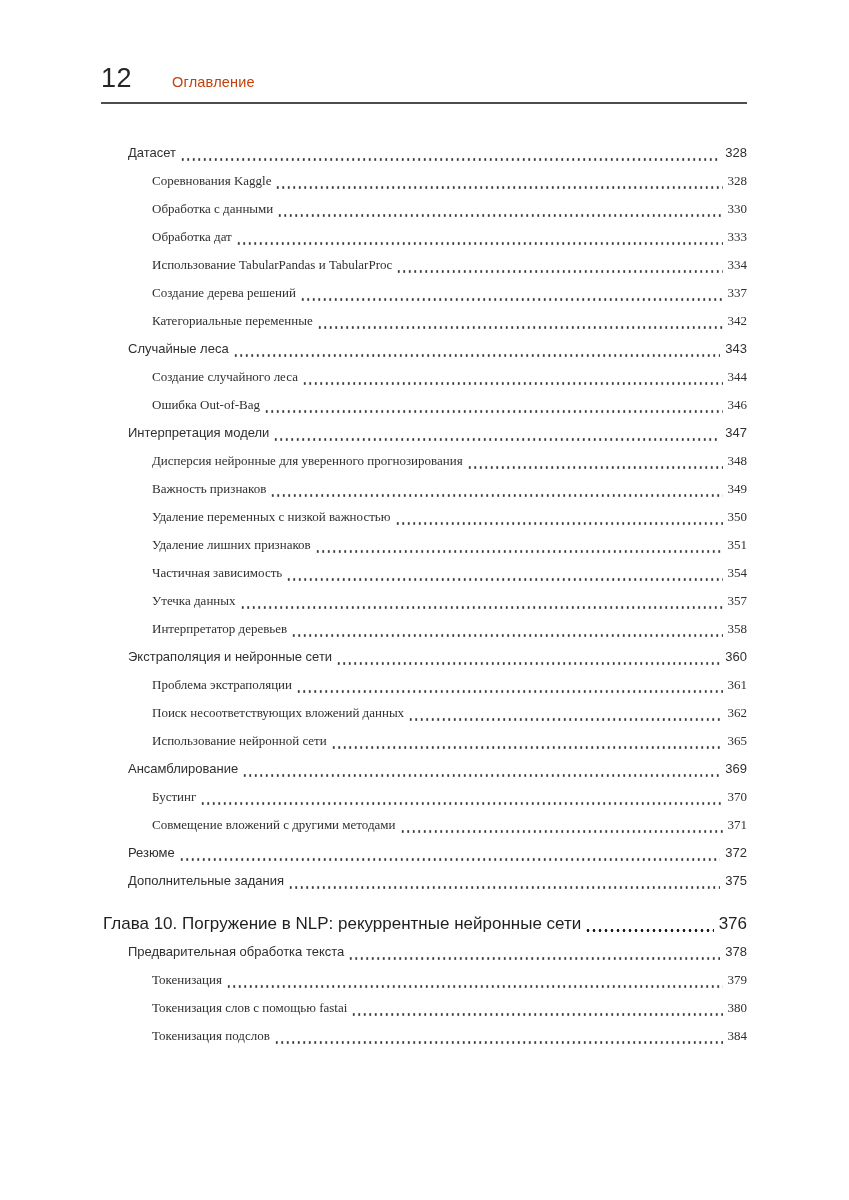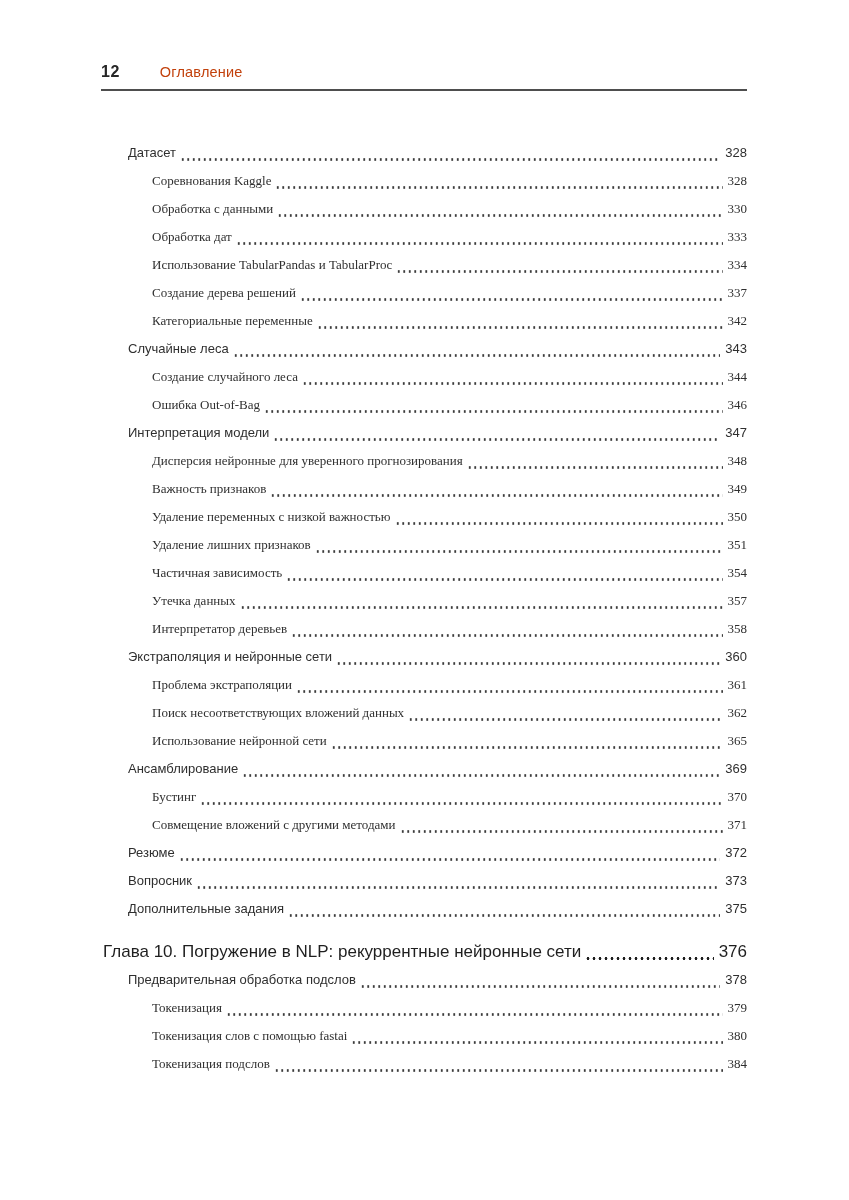--- a/index.html
+++ b/index.html
@@ -21,22 +21,22 @@
     position: absolute;
     left: 101px;
     top: 63px;
     width: 646px;
     display: flex;
     align-items: baseline;
     border-bottom: 2px solid #4e4e4e;
     padding-bottom: 8px;
   }
   .page-number {
-    font-size: 16px;
-    font-weight: 700;
+    font-size: 27px;
+    font-weight: 400;
     letter-spacing: 0.5px;
     color: #262626;
   }
   .header-title {
     font-size: 14.5px;
     margin-left: 40px;
     color: #c2410c;
     letter-spacing: 0.2px;
   }
 
@@ -220,36 +220,31 @@
     <span class="toc-title">Совмещение вложений с другими методами</span>
     <span class="dot-leader"></span>
     <span class="toc-page">371</span>
   </div>
     <div class="toc-row level-1">
     <span class="toc-title">Резюме</span>
     <span class="dot-leader"></span>
     <span class="toc-page">372</span>
   </div>
     <div class="toc-row level-1">
-    <span class="toc-title">Вопросник</span>
-    <span class="dot-leader"></span>
-    <span class="toc-page">373</span>
-  </div>
-    <div class="toc-row level-1">
     <span class="toc-title">Дополнительные задания</span>
     <span class="dot-leader"></span>
     <span class="toc-page">375</span>
   </div>
     <div class="toc-row level-0">
     <span class="toc-title">Глава 10. Погружение в NLP: рекуррентные нейронные сети</span>
     <span class="dot-leader"></span>
     <span class="toc-page">376</span>
   </div>
     <div class="toc-row level-1">
-    <span class="toc-title">Предварительная обработка подслов</span>
+    <span class="toc-title">Предварительная обработка текста</span>
     <span class="dot-leader"></span>
     <span class="toc-page">378</span>
   </div>
     <div class="toc-row level-2">
     <span class="toc-title">Токенизация</span>
     <span class="dot-leader"></span>
     <span class="toc-page">379</span>
   </div>
     <div class="toc-row level-2">
     <span class="toc-title">Токенизация слов с помощью fastai</span>

